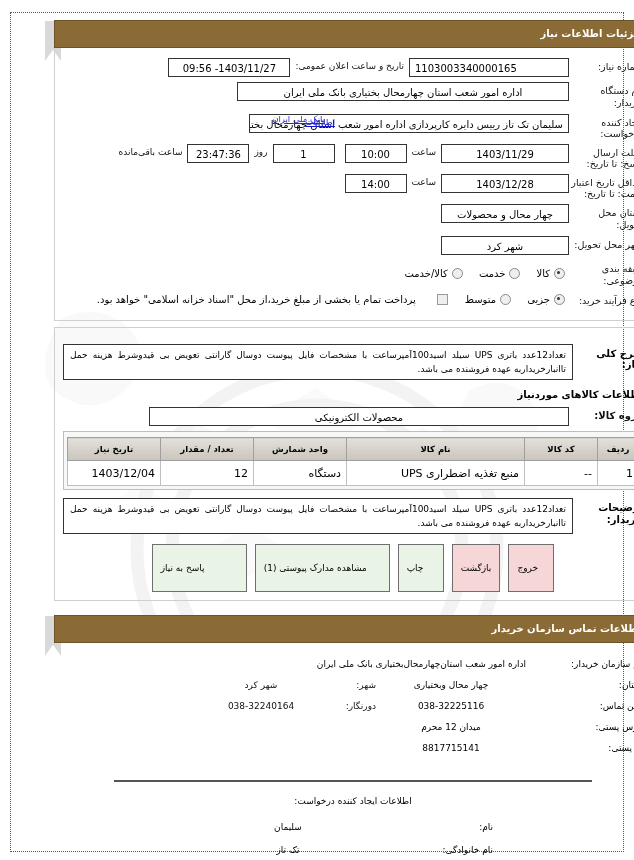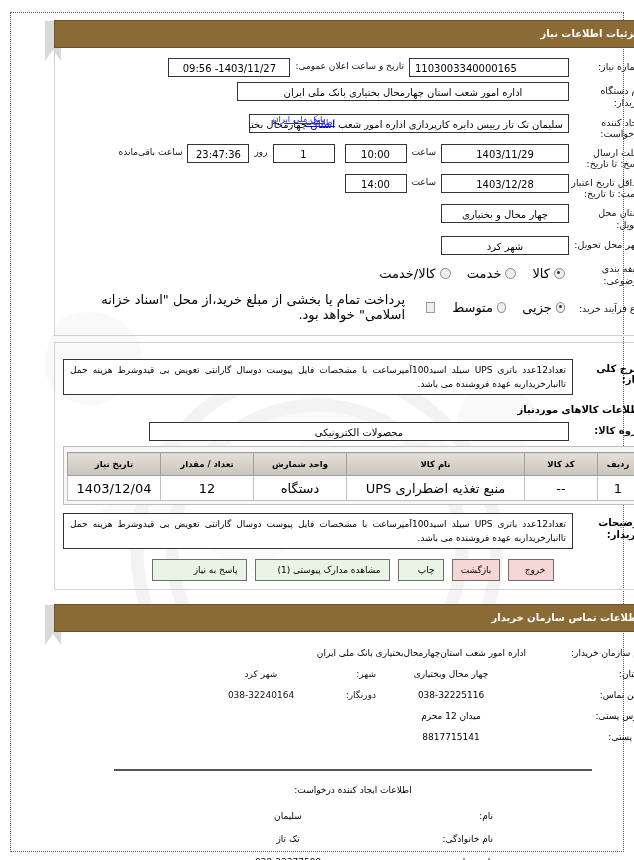--- a/index.html
+++ b/index.html
@@ -172,21 +172,21 @@
     vertical-align: middle;
   }
   .radio.on::after {
     content: "";
     position: absolute;
     left: 2px; top: 2px;
     width: 3px; height: 3px;
     border-radius: 50%;
     background: #333;
   }
-  .rlabel { margin-left: 12px; font-size: 13px; }
+  .rlabel { margin-left: 12px; font-size: 10px; }
   .chk {
     display: inline-block;
     width: 9px; height: 9px;
     border: 1px solid #9a9a9a;
     background: #efefef;
     margin: 0 5px;
     vertical-align: middle;
   }
 
   
@@ -243,23 +243,23 @@
     height: 18px;
     padding: 2px 3px;
     text-align: center;
     white-space: nowrap;
     margin-left: 24px;
   }
   table.items td {
     border: 1px solid #bfbfbf;
     height: 20px;
     padding: 2px 5px;
-    text-align: center;
-    color: #000;
-    font-size: 13px;
+    text-align: right;
+    color: #000;
+    font-size: 11px;
     background: #fff;
   }
   .tbl-wrap {
     border: 1px solid #bdbdbd;
     padding: 3px;
     background: #f7f7f7;
   }
 
   
   .btn-row {
@@ -267,23 +267,23 @@
     justify-content: center;
     gap: 8px;
     margin-top: 10px;
     align-items: center;
   }
   .btn {
     border: 1px solid #6e6e6e;
     background: #e8f2e4;
     font-size: 9px;
     color: #000;
-    padding: 4px 8px;
+    padding: 17px 8px;
     min-width: 46px;
-    text-align: right;
+    text-align: left;
     cursor: pointer;
     line-height: 12px;
     box-sizing: border-box;
   }
   .btn.green { background: #e9f3e6; }
   .btn.red   { background: #f6d6d6; }
 
   
   .contact {
     margin-top: 14px;
@@ -417,21 +417,21 @@
       <div class="frow">
         <div class="lbl" style="line-height:11px">حداقل تاریخ اعتبار قیمت: تا تاریخ:</div>
         <div class="fld w-dt ctr">1403/12/28</div>
         <div class="mini-lbl">ساعت</div>
         <div class="fld w-time ctr">14:00</div>
         <div class="spacer"></div>
       </div>
 
       <div class="frow">
         <div class="lbl">استان محل تحویل:</div>
-        <div class="fld w-prov ctr">چهار محال و  بختیاری</div>
+        <div class="fld w-prov ctr">چهار محال و  محصولات</div>
         <div class="spacer"></div>
       </div>
 
       <div class="frow">
         <div class="lbl">شهر محل تحویل:</div>
         <div class="fld w-city ctr">شهر کرد</div>
         <div class="spacer"></div>
       </div>
 
       <div class="radio-row">

